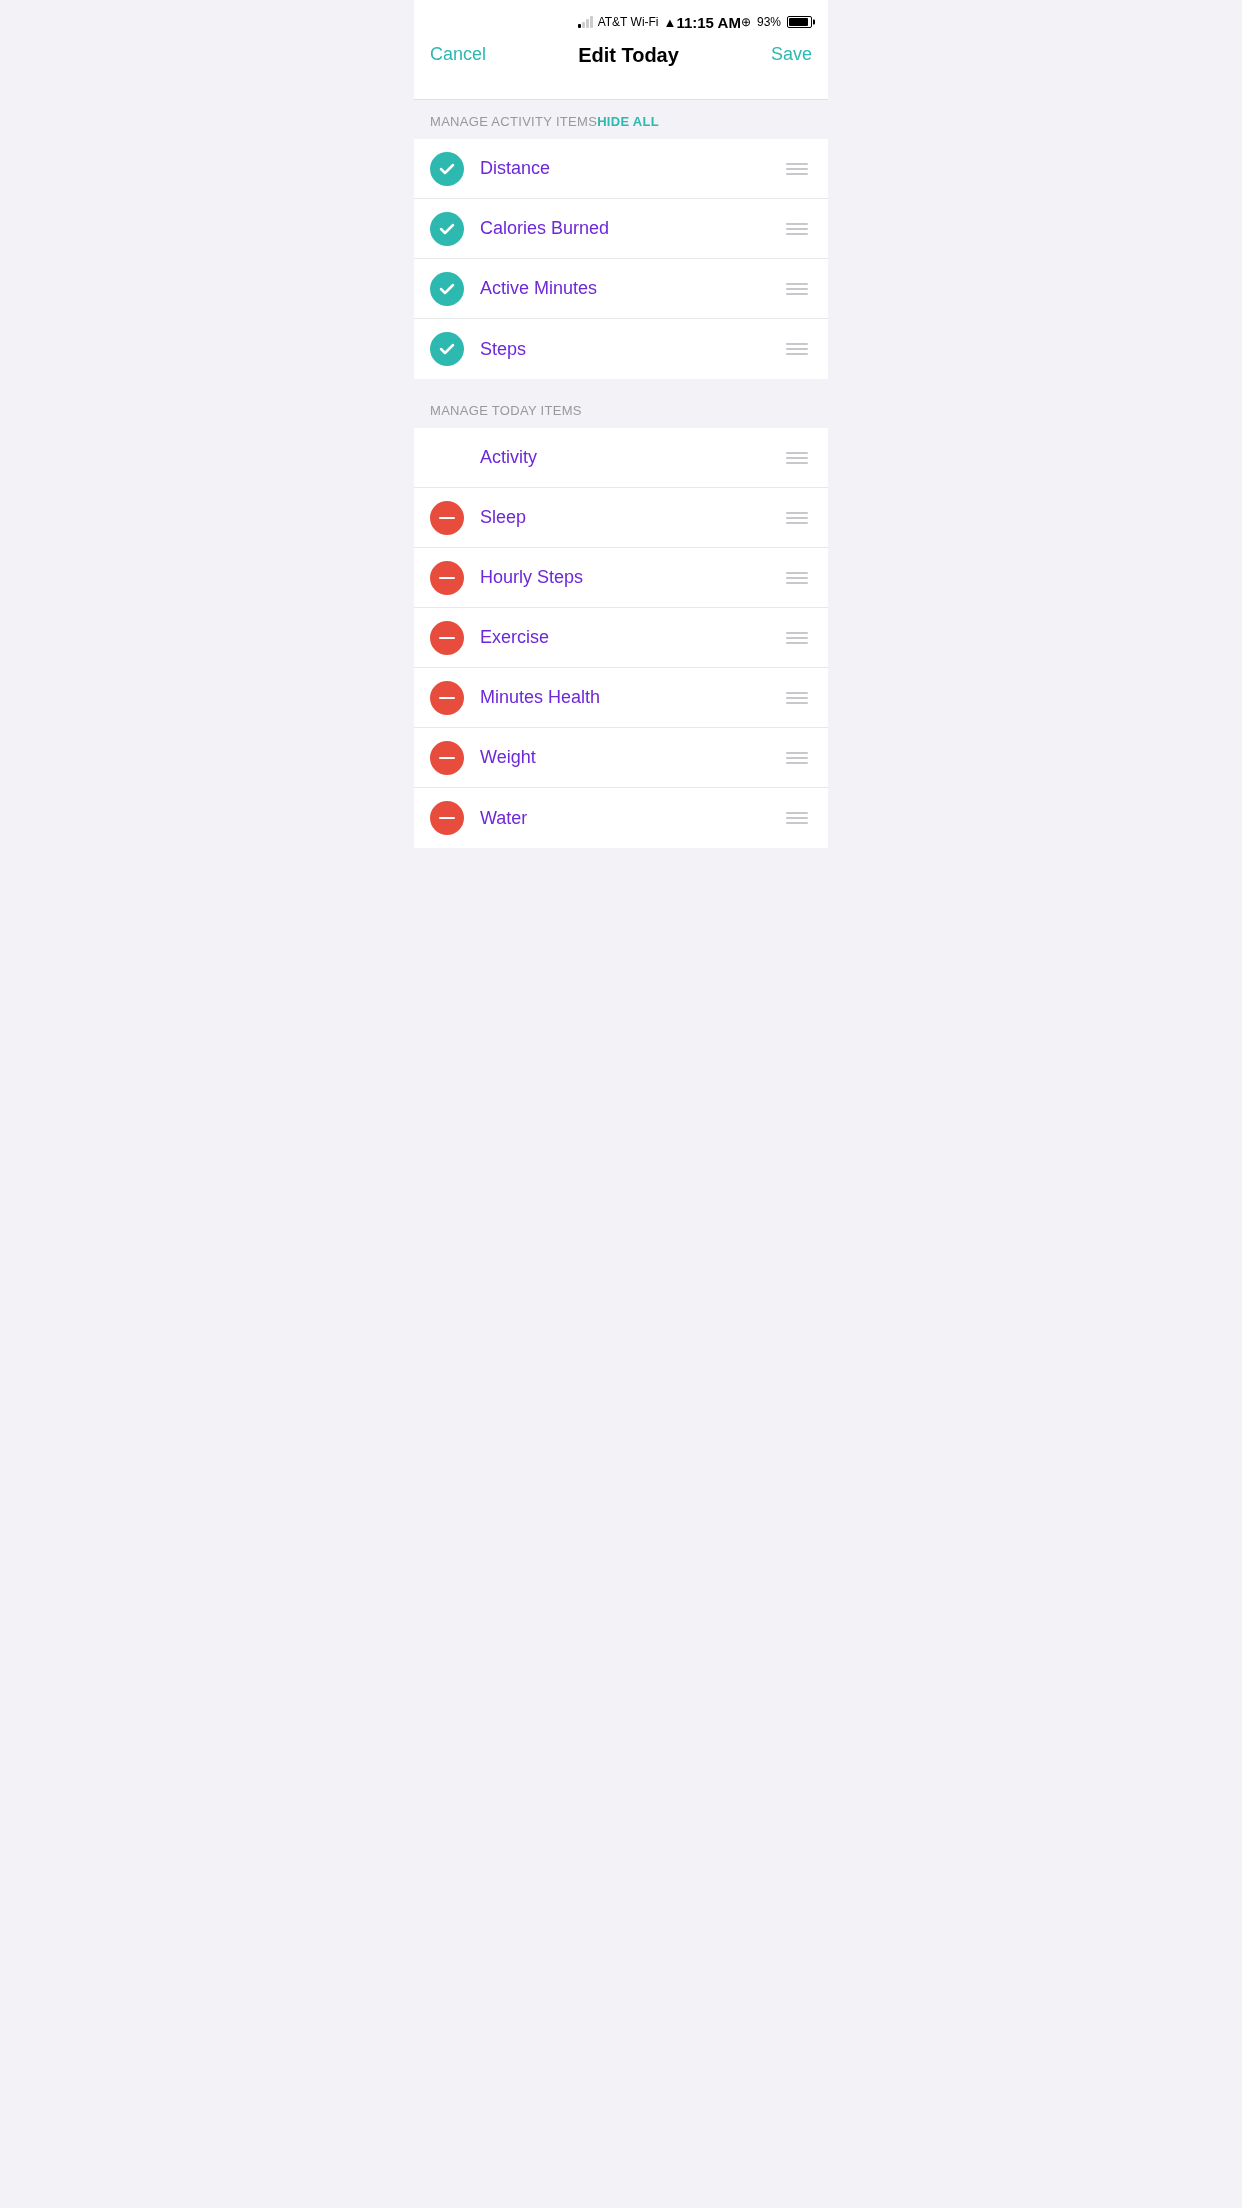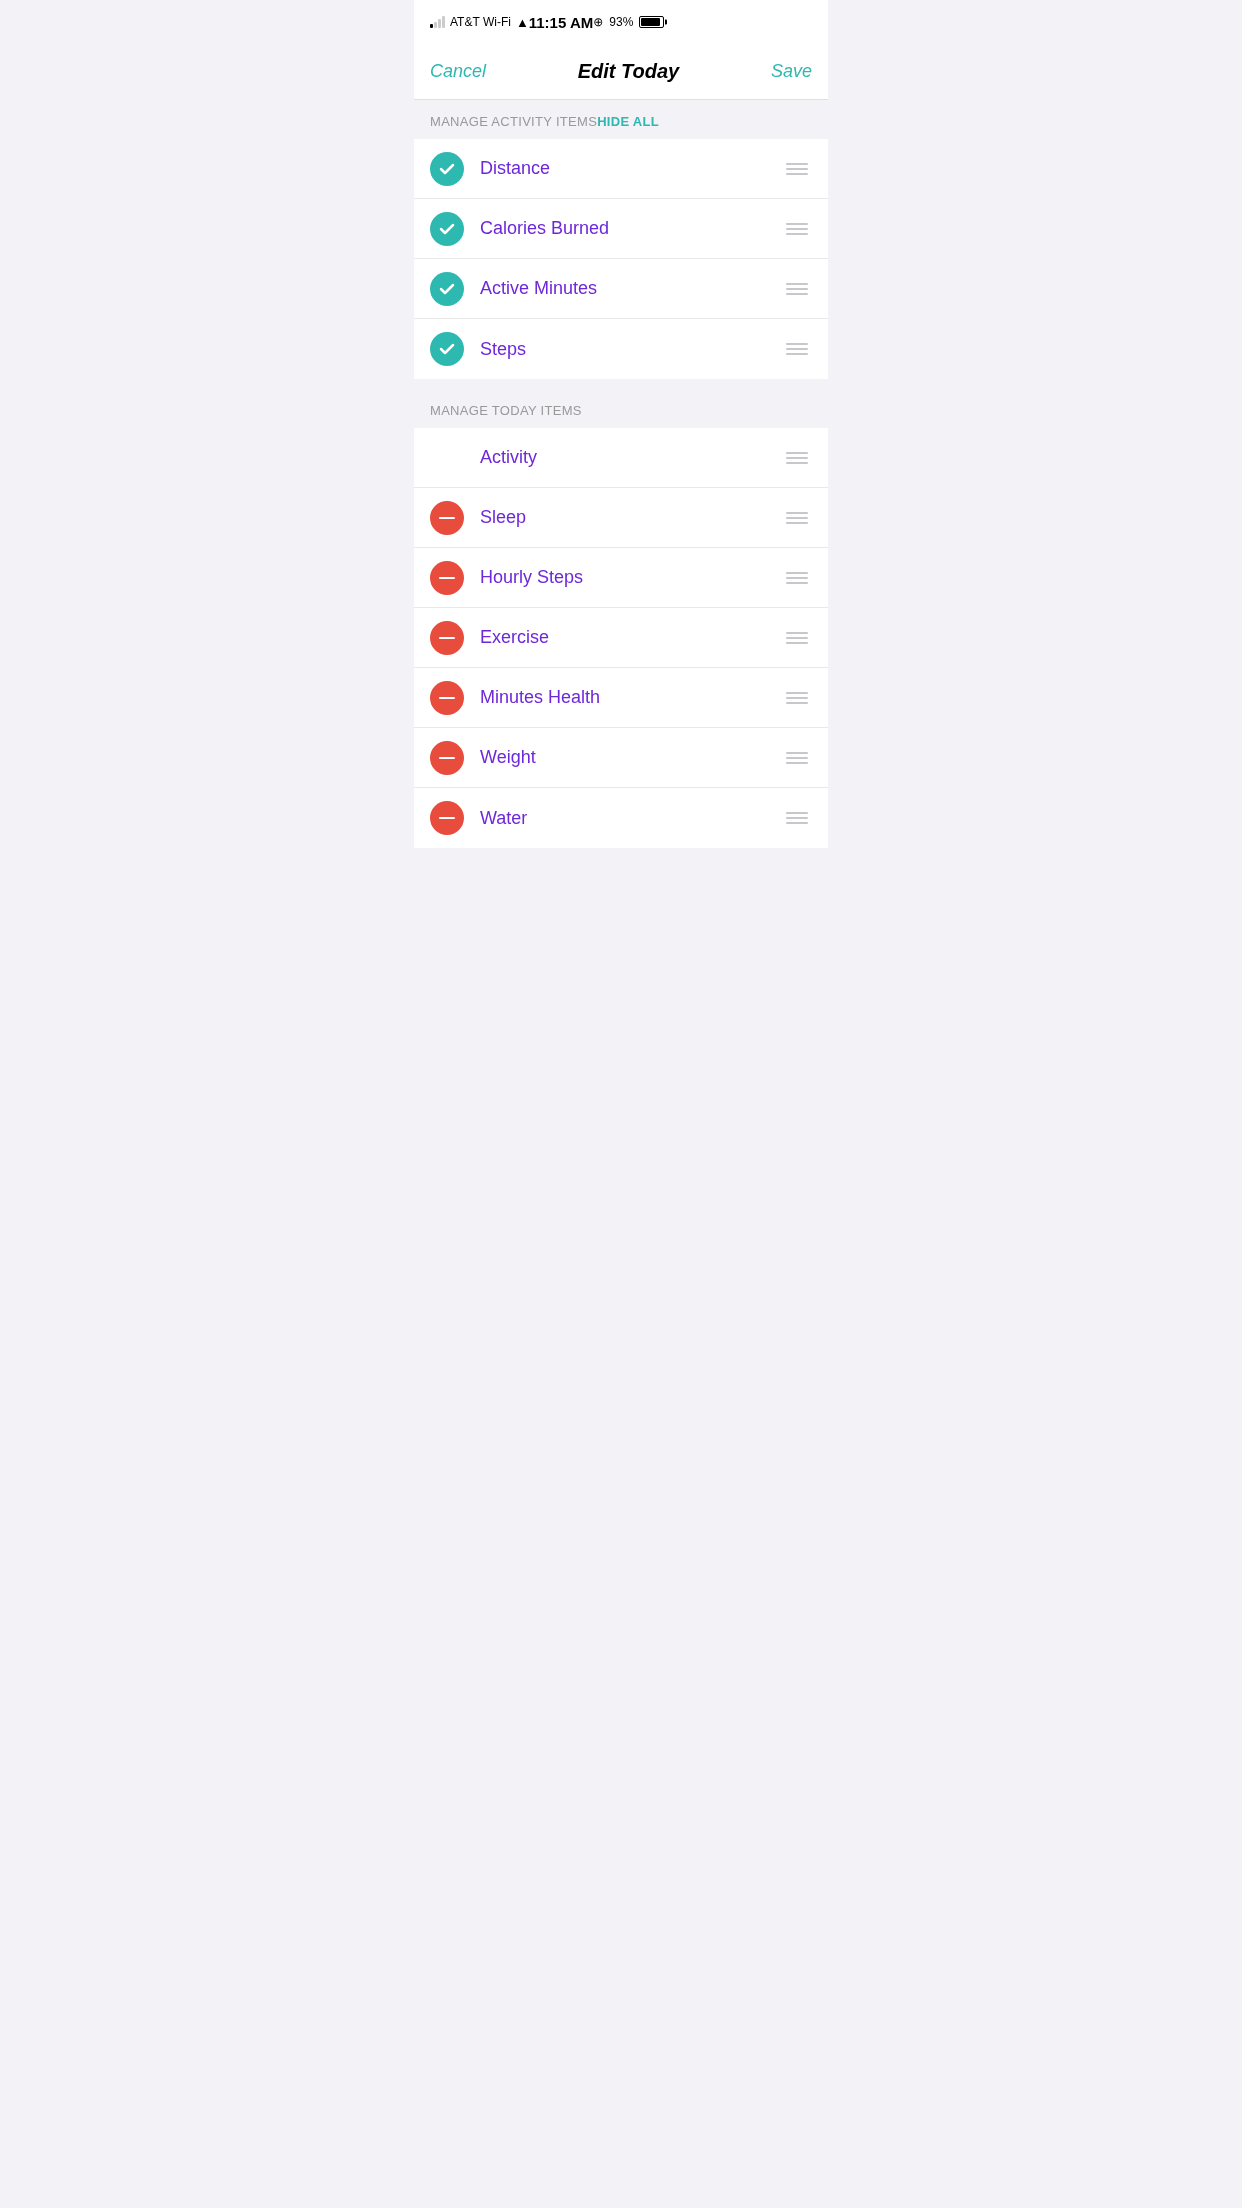--- a/index.html
+++ b/index.html
@@ -18,21 +18,21 @@
       margin: 0 auto;
       overflow-x: hidden;
     }
 
     
     .status-bar {
       background: #ffffff;
       height: 44px;
       display: flex;
       align-items: center;
-      justify-content: flex-start;
+      justify-content: flex-end;
       padding: 0 16px;
       font-size: 12px;
       font-weight: 500;
     }
 
     .status-left {
       display: flex;
       align-items: center;
       gap: 5px;
       font-size: 12px;
@@ -109,25 +109,24 @@
       height: 100%;
       width: 90%;
       border-radius: 1px;
     }
 
     
     .nav-bar {
       background: #ffffff;
       height: 56px;
       display: flex;
-      align-items: center;
+      align-items: flex-start;
       justify-content: space-between;
       padding: 0 16px;
       border-bottom: 1px solid #e0e0e0;
-      font-style: italic;
     }
 
     .nav-cancel {
       color: #2db8b0;
       font-size: 18px;
       font-weight: 400;
       cursor: pointer;
       text-decoration: none;
     }
 

